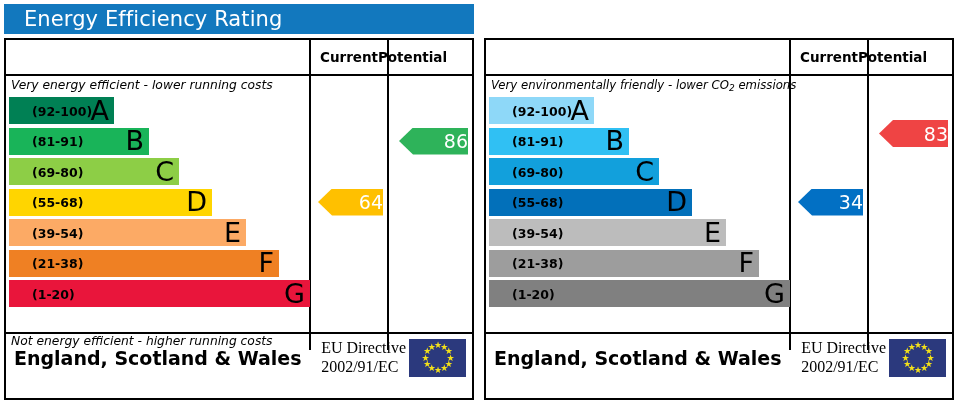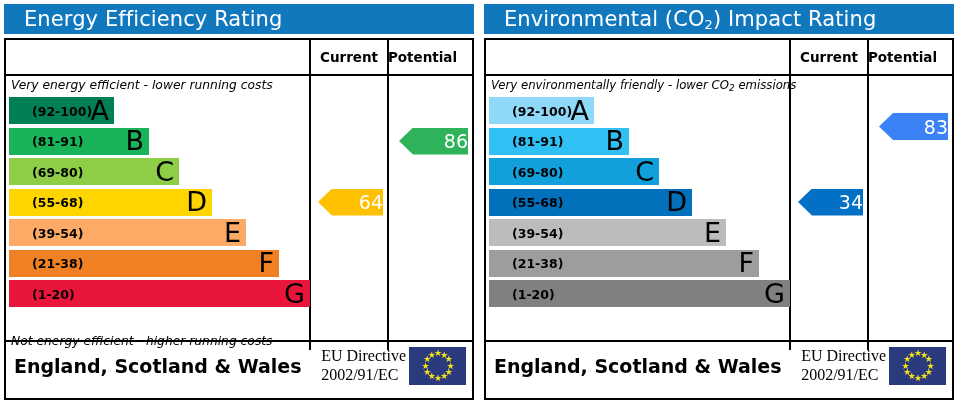--- a/index.html
+++ b/index.html
@@ -84,21 +84,21 @@
     height: 100%;
     font-size: 13.5px;
     font-weight: bold;
     color: #000000;
     display: flex;
     align-items: center;
     justify-content: center;
     box-sizing: border-box;
   }
   .hdr-current   { left: 305px;  width: 78px; border-right: 2px solid #000000; }
-  .hdr-potential { left: 383px;  width: 67px; border-radius: 16px; }
+  .hdr-potential { left: 373px;  width: 67px; border-radius: 16px; }
 
   
   .body-area {
     position: absolute;
     left: 0;
     top: 36px;
     right: 0;
     height: 274px;
   }
   .bands-col {
@@ -177,21 +177,21 @@
     font-size: 19px;
     clip-path: polygon(14px 0, 100% 0, 100% 100%, 14px 100%, 0 50%);
   }
   .rating.current   { left: 7px;  right: 4px; }
   .rating.potential { left: 10px; right: 4px; }
 
   
   .footer {
     position: absolute;
     left: 0;
-    bottom: 8px;
+    bottom: 16px;
     right: 0;
     height: 50px;
     border-top: 2px solid #000000;
     box-sizing: border-box;
   }
   .footer-region {
     position: absolute;
     left: 8px;
     top: 0;
     height: 100%;
@@ -310,21 +310,20 @@
             <span class="star" style="left: 18.75px; top: 26.3253px;">★</span>
             <span class="star" style="left: 14.1747px; top: 21.75px;">★</span>
             <span class="star" style="left: 12.5px; top: 15.5px;">★</span>
             <span class="star" style="left: 14.1747px; top: 9.25px;">★</span>
             <span class="star" style="left: 18.75px; top: 4.67468px;">★</span>
           </div>
         </div>
       </div>
     </div>
     <div class="epc right">
-      <div class="title-bar">Environmental (CO<sub>2</sub>) Impact Rating</div>
       <div class="frame">
         <div class="hdr-row">
           <div class="hdr-blank"></div>
           <div class="hdr-cell hdr-current">Current</div>
           <div class="hdr-cell hdr-potential">Potential</div>
         </div>
         <div class="body-area">
           <div class="bands-col">
             <div class="note top">Very environmentally friendly - lower CO<sub>2</sub> emissions</div>
             <div class="band" style="background: rgb(142, 216, 248); width: 105px; top: 21px;">
@@ -355,21 +354,21 @@
               <span class="range">(1-20)</span>
               <span class="letter">G</span>
             </div>
           </div>
           <div class="arrow-col current">
             <div class="rating current" style="background: rgb(2, 112, 196); top: 112.5px;">
               <span>34</span>
             </div>
           </div>
           <div class="arrow-col potential">
-            <div class="rating potential" style="background: #3b82f6; top: 37px;">
+            <div class="rating potential" style="background: #ef4444; top: 44px;">
               <span>83</span>
             </div>
           </div>
         </div>
         <div class="footer">
           <div class="footer-region">England, Scotland &amp; Wales</div>
           <div class="footer-directive">
             <span>EU Directive</span>
             <span>2002/91/EC</span>
           </div>

